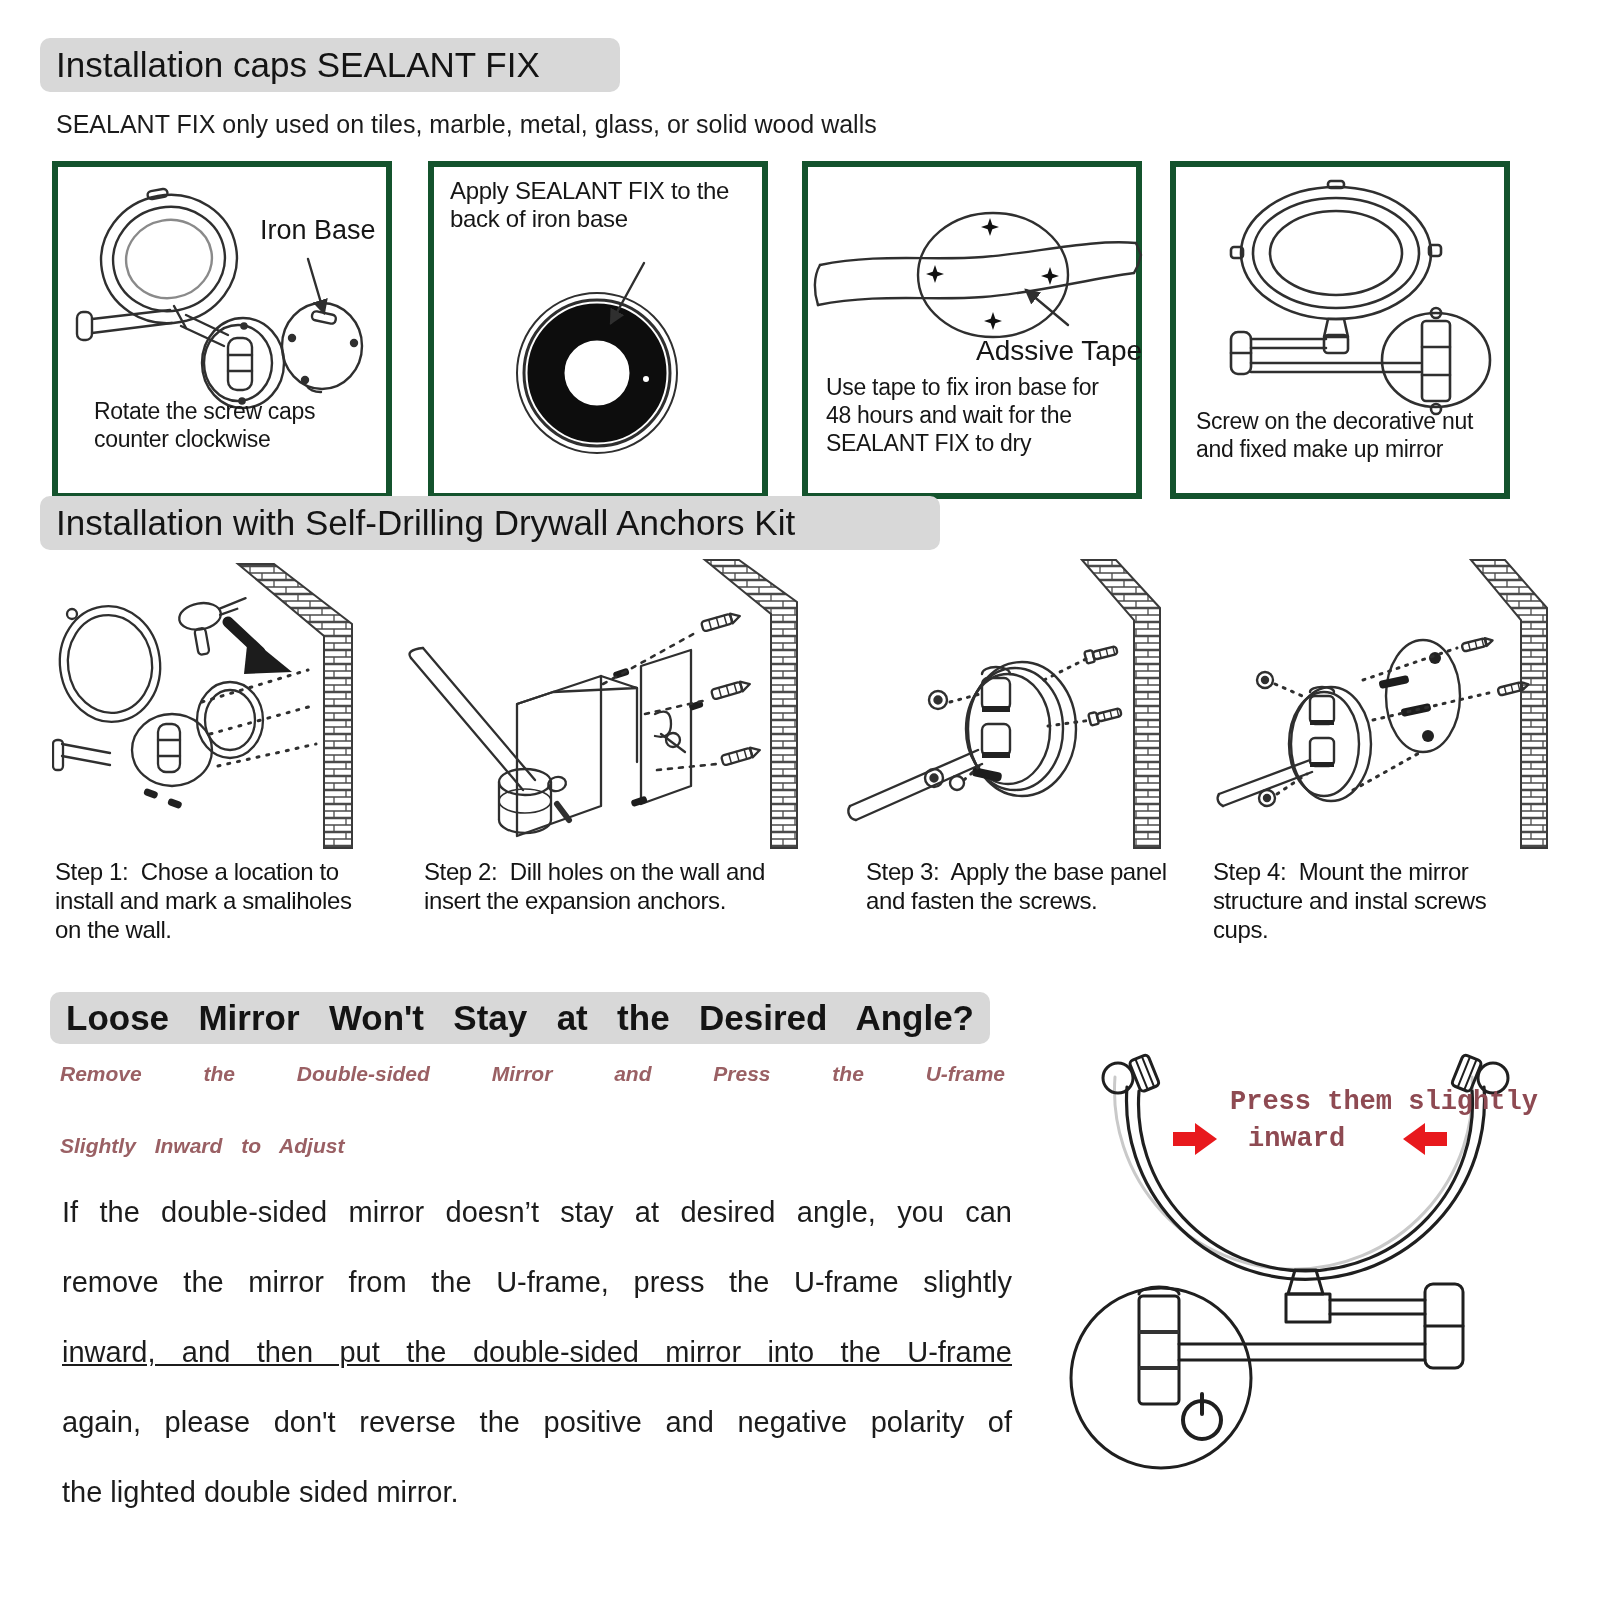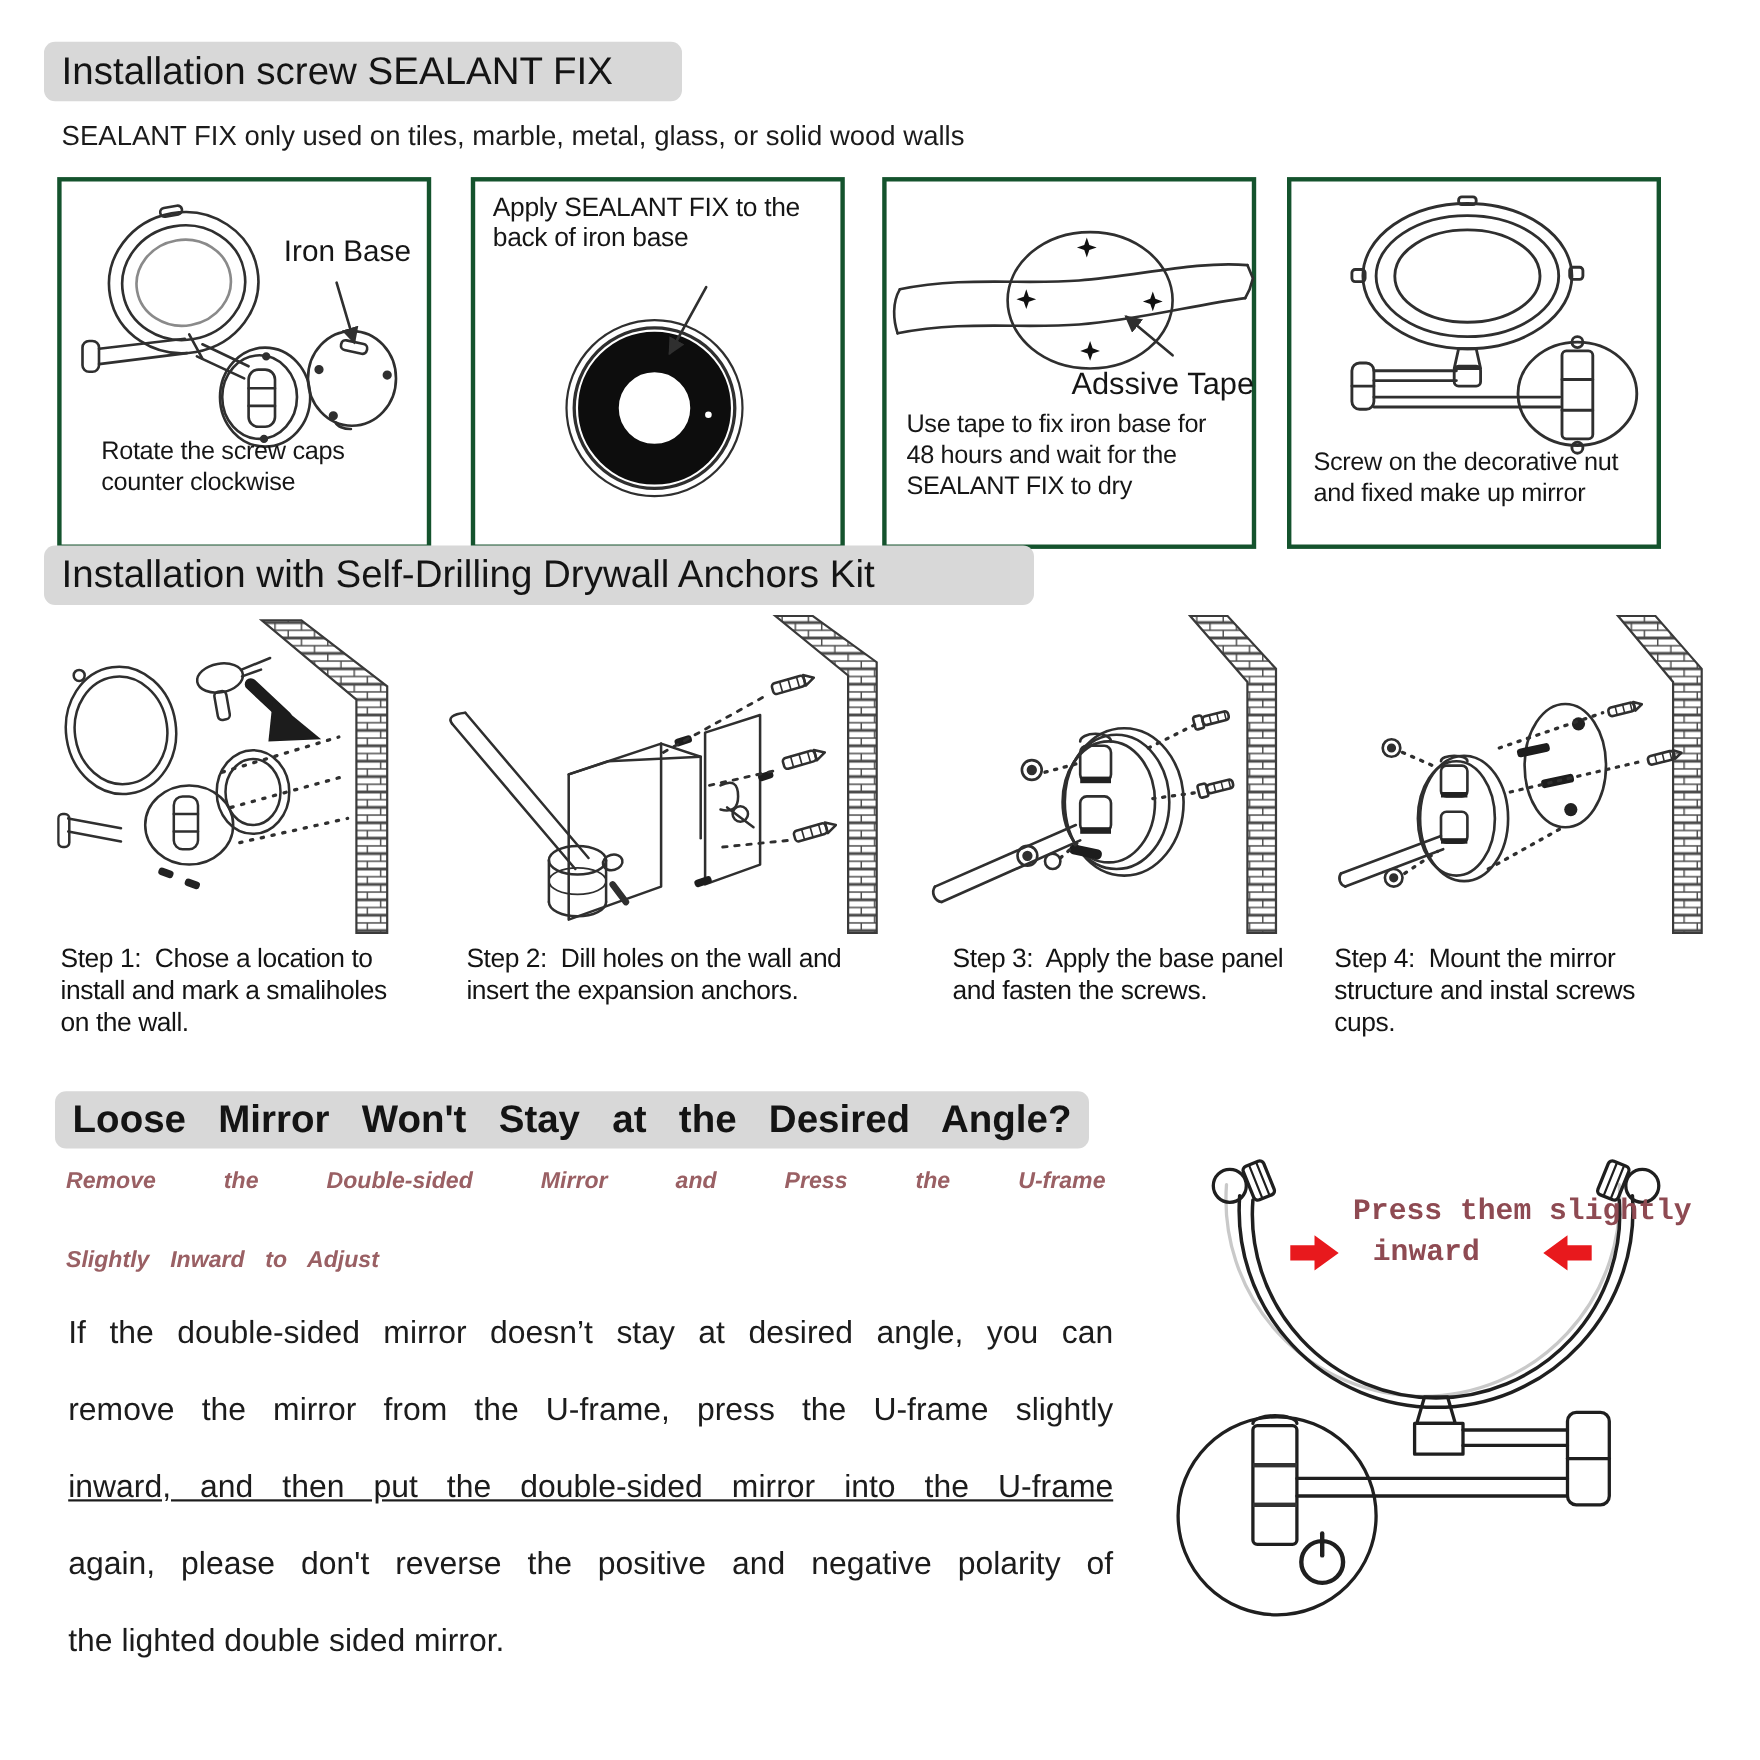--- a/index.html
+++ b/index.html
@@ -3,21 +3,21 @@
 <meta charset="utf-8">
 <style>
   html,body{margin:0;padding:0;background:#ffffff;}
   body{width:1600px;height:1600px;font-family:"Liberation Sans",sans-serif;color:#1b1b1b;}
   .page{position:relative;width:1600px;height:1600px;background:#fff;overflow:hidden;}
   .band{position:absolute;background:#d8d8d8;border-radius:10px;display:flex;align-items:center;
         font-size:35px;color:#141414;padding:0 16px;box-sizing:border-box;}
   .band-inner{width:100%;}
   .just{text-align:justify;text-align-last:justify;}
   .subtitle{position:absolute;left:56px;top:110px;font-size:25px;color:#1b1b1b;white-space:pre;}
-  .panel{position:absolute;top:161px;width:340px;height:338px;border:4px solid #14532d;box-sizing:border-box;background:#fff;}
+  .panel{position:absolute;top:161px;width:340px;height:338px;border:6px solid #14532d;box-sizing:border-box;background:#fff;}
   .panel svg{position:absolute;left:0;top:0;}
   .cap{position:absolute;font-size:23px;line-height:28px;white-space:pre;color:#161616;letter-spacing:-0.3px;}
   .plabel{position:absolute;font-size:27px;color:#161616;white-space:pre;}
   .stepfig{position:absolute;top:552px;height:302px;}
   .stepcap{position:absolute;top:857px;font-size:24px;line-height:29px;white-space:pre;letter-spacing:-0.4px;color:#141414;}
   .maroon{position:absolute;font-style:italic;font-weight:bold;color:#9a6064;font-size:21px;white-space:pre;}
   .maroon-j{text-align:justify;text-align-last:justify;white-space:normal;}
   .bodyline{position:absolute;left:62px;width:950px;font-size:29px;color:#1c1c1c;
             text-align:justify;text-align-last:justify;white-space:normal;}
   .bodyline.last{text-align-last:left;}
@@ -36,21 +36,21 @@
         <rect width="24" height="14" fill="#ffffff"></rect>
         <path d="M0,0.7 H24 M0,7 H24 M0,13.3 H24 M6,0 V7 M18,7 V14" stroke="#4a4a4a" stroke-width="1.3" fill="none"></path>
       </pattern>
       <marker id="ah" viewBox="0 0 10 10" refX="8.5" refY="5" markerWidth="6.5" markerHeight="6.5" orient="auto">
         <path d="M0,0 L10,5 L0,10 Z" fill="#2f2f2f"></path>
       </marker>
     </defs>
   </svg>
 
   <div class="band" style="left:40px;top:38px;width:580px;height:54px;">
-    <div class="band-inner">Installation screw SEALANT FIX</div>
+    <div class="band-inner">Installation caps SEALANT FIX</div>
   </div>
 
   <div class="subtitle">SEALANT FIX only used on tiles, marble, metal, glass, or solid wood walls</div>
 
   <div class="panel" style="left:52px;">
     <svg width="336" height="299" viewBox="0 0 336 299">
       <g stroke="#2f2f2f" stroke-width="2.4" fill="none" stroke-linecap="round" stroke-linejoin="round">
         <g transform="rotate(-10 111 92)">
           <ellipse cx="111" cy="92" rx="68" ry="64"></ellipse>
           <ellipse cx="111" cy="92" rx="56" ry="52"></ellipse>

